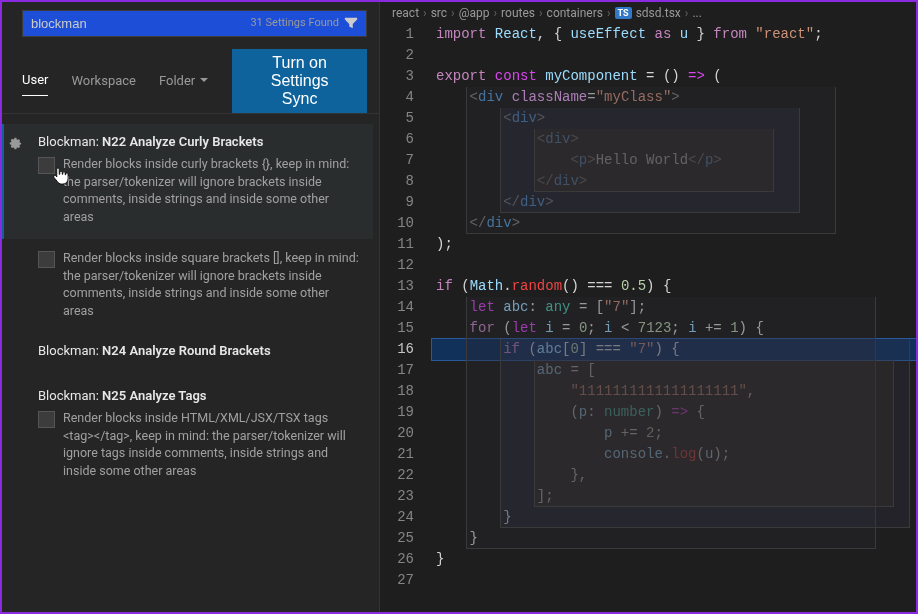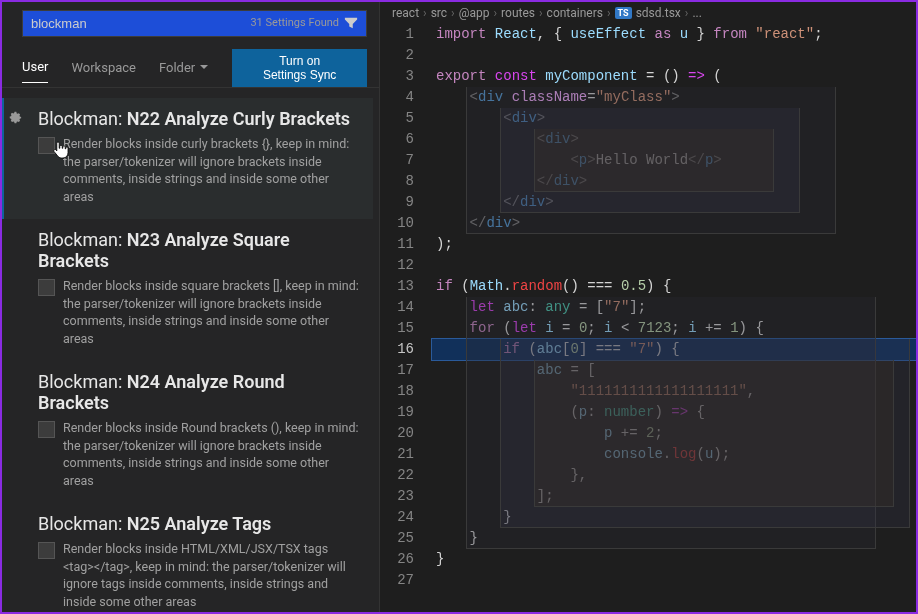--- a/index.html
+++ b/index.html
@@ -68,21 +68,21 @@
 .tab.active {
   color: #fff;
   border-bottom: 1px solid #fff;
 }
 .folder-tab { display: flex; align-items: center; gap: 4px; }
 .sync-btn {
   margin-left: auto;
   background: #0e639c;
   color: #fff;
   padding: 5px 28px;
-  font-size: 12px;
+  font-size: 16px;
   cursor: pointer;
   border: none;
 }
 .settings-list {
   flex: 1;
   overflow-y: auto;
   padding: 10px 6px 10px 0;
 }
 .setting-item {
   padding: 10px 14px 14px 34px;
@@ -91,21 +91,21 @@
 }
 .setting-item.highlighted {
   background: #2a2d2e;
   border-left: 2px solid #0e639c;
 }
 .gear-indicator {
   position: absolute;
   left: 4px;
   top: 12px;
 }
-.setting-title { color: #e7e7e7; font-size: 18px; margin-bottom: 6px; }
+.setting-title { color: #e7e7e7; font-size: 13px; margin-bottom: 6px; }
 .setting-title .bold { font-weight: 600; }
 .setting-body { display: flex; gap: 8px; }
 .checkbox {
   width: 17px;
   height: 17px;
   background: #3c3c3c;
   border: 1px solid #555;
   flex-shrink: 0;
   margin-top: 2px;
   cursor: pointer;
@@ -235,32 +235,27 @@
           <div class="checkbox"></div>
           <div class="setting-desc">Render blocks inside curly brackets {}, keep in mind: the parser/tokenizer will ignore brackets inside comments, inside strings and inside some other areas</div>
         </div>
         <div class="cursor-hand">
           <svg width="18" height="20" viewBox="0 0 18 20">
             <path fill="#fff" stroke="#000" stroke-width="0.8" d="M6 2c.8 0 1.2.6 1.2 1.3v5h.6V6.5c0-.7.5-1.2 1.2-1.2s1.2.5 1.2 1.2V8.3h.6V7c0-.7.5-1.2 1.2-1.2S13.2 6.3 13.2 7v1.8h.6V8c0-.7.5-1.1 1.1-1.1.7 0 1.1.5 1.1 1.2v4.5c0 3-2 5.4-5 5.4H9.5c-2 0-3-.9-4.3-2.7L2 11.5c-.4-.6-.2-1.4.4-1.8.6-.4 1.4-.2 1.8.4l.6.9V3.3C4.8 2.6 5.2 2 6 2z"></path>
           </svg>
         </div>
       </div>
       <div class="setting-item">
-        <div class="setting-title"><span>Blockman: </span><span class="bold">N23 Analyze Square Brackets</span></div>
         <div class="setting-body">
           <div class="checkbox"></div>
           <div class="setting-desc">Render blocks inside square brackets [], keep in mind: the parser/tokenizer will ignore brackets inside comments, inside strings and inside some other areas</div>
         </div>
       </div>
       <div class="setting-item">
         <div class="setting-title"><span>Blockman: </span><span class="bold">N24 Analyze Round Brackets</span></div>
-        <div class="setting-body">
-          <div class="checkbox"></div>
-          <div class="setting-desc">Render blocks inside Round brackets (), keep in mind: the parser/tokenizer will ignore brackets inside comments, inside strings and inside some other areas</div>
-        </div>
       </div>
       <div class="setting-item">
         <div class="setting-title"><span>Blockman: </span><span class="bold">N25 Analyze Tags</span></div>
         <div class="setting-body">
           <div class="checkbox"></div>
           <div class="setting-desc">Render blocks inside HTML/XML/JSX/TSX tags &lt;tag&gt;&lt;/tag&gt;, keep in mind: the parser/tokenizer will ignore tags inside comments, inside strings and inside some other areas</div>
         </div>
       </div>
     </div>
 

